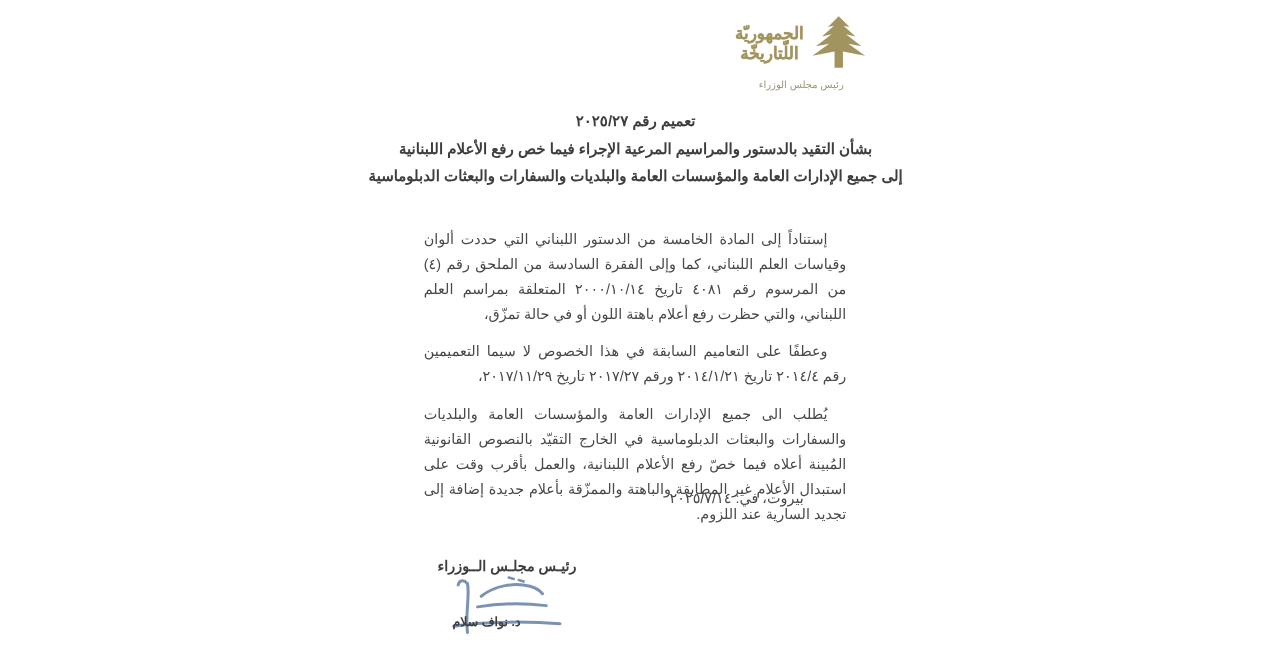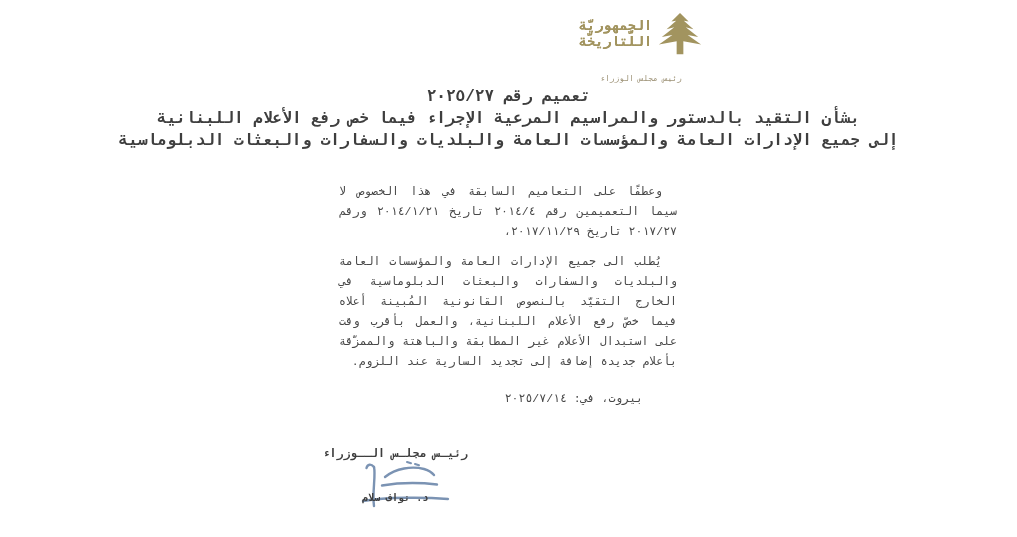--- a/index.html
+++ b/index.html
@@ -7,21 +7,21 @@
     padding: 0;
     background: #ffffff;
   }
   .canvas {
     position: relative;
     width: 1017px;
     height: 537px;
     background: #ffffff;
     overflow: hidden;
     direction: rtl;
-    font-family: Liberation Mono, monospace;
+    font-family: Liberation Sans, sans-serif;
     color: var(--ink, #474747);
   }
 
   
   .emblem {
     position: absolute;
     top: 12px;
     right: 325px;
     width: 102px;
     text-align: center;
@@ -36,38 +36,38 @@
   }
   .cedar-wrap { width: 46px; height: 46px; }
   .emblem-callig {
     font-weight: bold;
     font-size: 13.5px;
     line-height: 16px;
     letter-spacing: 0.5px;
     text-shadow: 0 0 0.6px var(--gold, #a2945f);
   }
   .emblem-script {
-    margin-top: 16px;
+    margin-top: 5px;
     font-size: 8px;
     color: #9d9276;
     white-space: nowrap;
   }
 
   
   .doc-header {
     position: absolute;
     top: 86px;
     left: 0;
     width: 100%;
     text-align: center;
     font-weight: bold;
     color: #3e3e3e;
   }
   .doc-header .line {
-    font-size: 16px;
+    font-size: 12px;
     line-height: 22px;
     white-space: nowrap;
   }
 
   
   .doc-body {
     position: absolute;
     top: 182px;
     right: 340px;
     width: 338px;
@@ -144,20 +144,21 @@
     <div class="emblem-script">رئيس مجلس الوزراء</div>
   </div>
 
   <div class="doc-header">
     <div class="line">تعميم رقم ٢٠٢٥/٢٧</div>
     <div class="line">بشأن التقيد بالدستور والمراسيم المرعية الإجراء فيما خص رفع الأعلام اللبنانية</div>
     <div class="line">إلى جميع الإدارات العامة والمؤسسات العامة والبلديات والسفارات والبعثات الدبلوماسية</div>
   </div>
 
   <div class="doc-body">
+    <p>إستناداً إلى المادة الخامسة من الدستور اللبناني التي حددت ألوان وقياسات العلم اللبناني، كما وإلى الفقرة السادسة من الملحق رقم (٤) من المرسوم رقم ٤٠٨١ تاريخ ٢٠٠٠/١٠/١٤ المتعلقة بمراسم العلم اللبناني، والتي حظرت رفع أعلام باهتة اللون أو في حالة تمزّق،</p>
     <p>وعطفًا على التعاميم السابقة في هذا الخصوص لا سيما التعميمين رقم ٢٠١٤/٤ تاريخ ٢٠١٤/١/٢١ ورقم ٢٠١٧/٢٧ تاريخ ٢٠١٧/١١/٢٩،</p>
     <p>يُطلب الى جميع الإدارات العامة والمؤسسات العامة والبلديات والسفارات والبعثات الدبلوماسية في الخارج التقيّد بالنصوص القانونية المُبينة أعلاه فيما خصّ رفع الأعلام اللبنانية، والعمل بأقرب وقت على استبدال الأعلام غير المطابقة والباهتة والممزّقة بأعلام جديدة إضافة إلى تجديد السارية عند اللزوم.</p>
   </div>
 
   <div class="date-line">بيروت، في: ٢٠٢٥/٧/١٤</div>
 
   <div class="sig-block">
     <div class="sig-title">رئيـس مجلـس الــوزراء</div>
     <svg class="sig-scribble" viewBox="0 0 100 52" aria-hidden="true">
       <g fill="none" stroke="#7b93b3" stroke-width="2.4" stroke-linecap="round">

